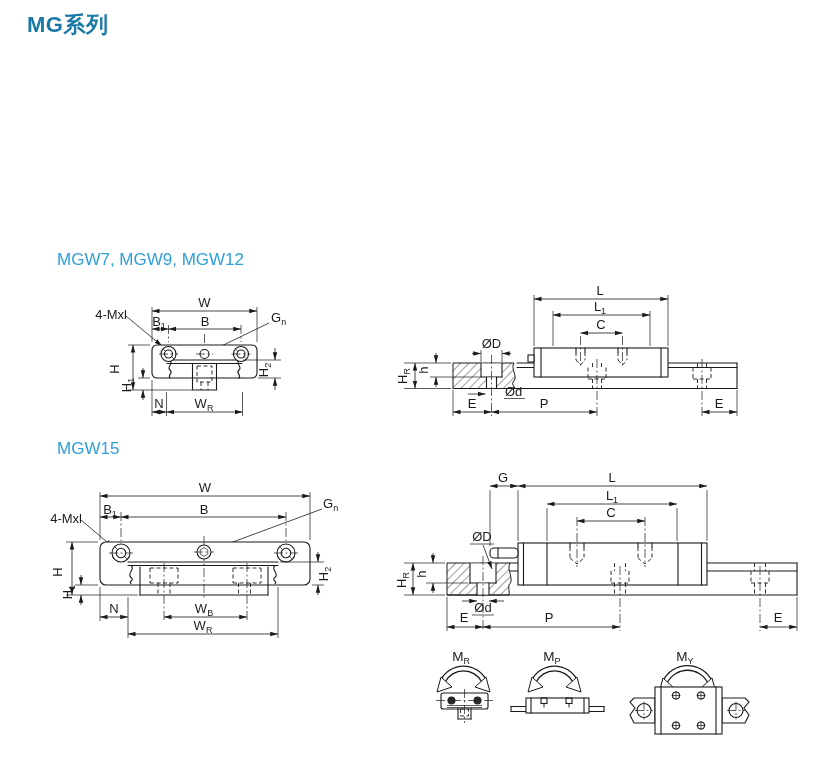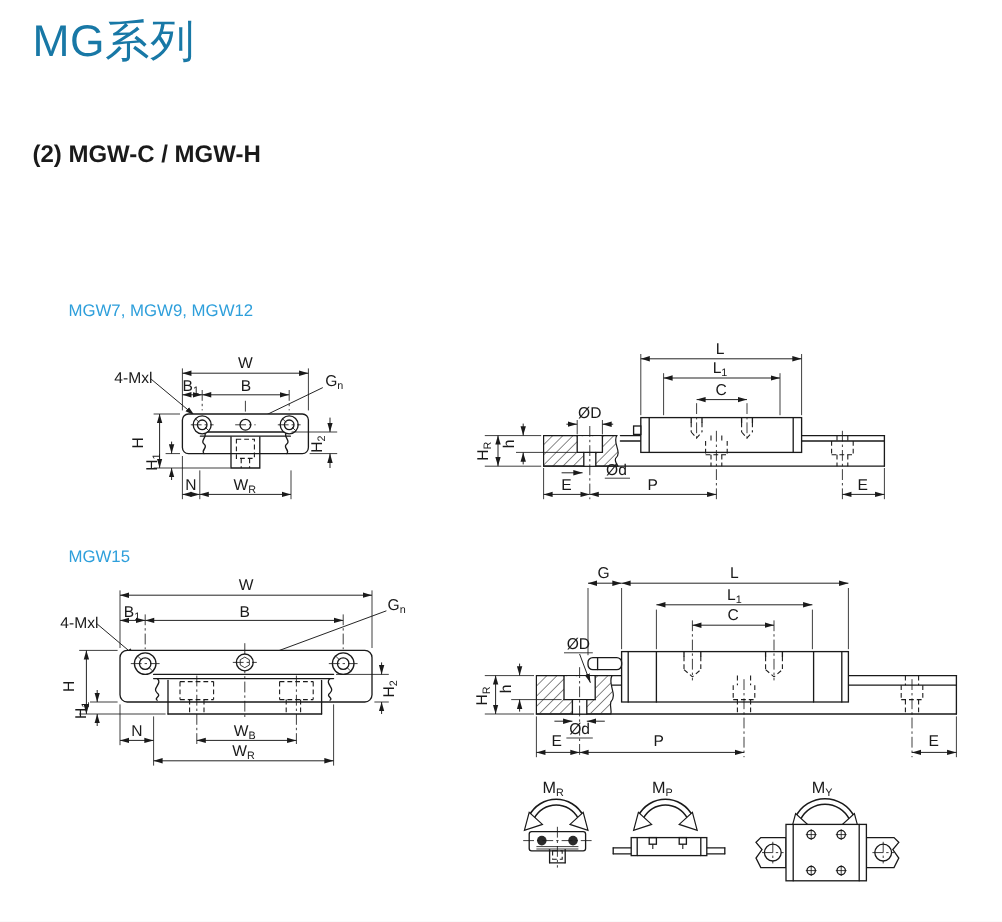--- a/index.html
+++ b/index.html
@@ -1,47 +1,46 @@
 <!DOCTYPE html>
 <html style="--title: #1878A6; --series: #2E9FDB; --subtitle: #8C8C8C; --ink: #1A1A1A;"><head>
 <meta charset="utf-8">
 <style>
   :root{
     --title:#1878A6; --series:#2E9FDB; --subtitle:#8C8C8C; --ink:#1A1A1A;
   }
   *{margin:0;padding:0;box-sizing:border-box}
   body{background:#e8e8e8;font-family:"Liberation Sans",sans-serif}
   .page{position:relative;width:835px;height:768px;background:#ffffff;overflow:hidden;margin:0 auto}
-  .title{position:absolute;left:27px;top:10px;font-size:37px;font-weight:normal;color:var(--title);letter-spacing:.5px}
+  .title{position:absolute;left:27px;top:10px;font-size:22px;font-weight:bold;color:var(--title);letter-spacing:.5px}
   .subtitle{position:absolute;left:27px;top:52px;font-size:20px;color:var(--subtitle)}
   .section{position:absolute;left:27px;top:118px;font-size:20px;font-weight:bold;color:var(--ink)}
-  .series{position:absolute;font-size:14px;color:var(--series)}
+  .series{position:absolute;font-size:17px;color:var(--series)}
   .s1{left:57px;top:250px}
-  .s2{left:57px;top:455px}
+  .s2{left:57px;top:439px}
   svg.draw{position:absolute;left:0;top:0}
   
   .ol{stroke:var(--ink);stroke-width:1.1;fill:none;stroke-linecap:round}
   .th{stroke:var(--ink);stroke-width:.7;fill:none}
   .dl{stroke:var(--ink);stroke-width:.8;fill:none}
   .hid{stroke:var(--ink);stroke-width:.9;fill:none;stroke-dasharray:4,2.5}
   .cl{stroke:var(--ink);stroke-width:.7;fill:none;stroke-dasharray:9,2.5,2,2.5}
   .wf{fill:#ffffff}
   .dim{font-size:13px;fill:var(--ink);text-anchor:middle;font-family:"Liberation Sans",sans-serif}
   .sub{font-size:9px}
   .end{text-anchor:end}
   .start{text-anchor:start}
   .mlab{font-size:13.5px}
 </style>
 </head>
 <body>
 
 <div class="page">
 
   <div class="title">MG系列</div>
-  <div class="section">(2) MGW-C / MGW-H</div>
   <div class="series s1">MGW7, MGW9, MGW12</div>
   <div class="series s2">MGW15</div>
 
   <svg class="draw" width="835" height="768" viewBox="0 0 835 768">
     <defs>
       <marker id="aE" markerUnits="userSpaceOnUse" markerWidth="8" markerHeight="5.6" viewBox="0 0 10 7" refX="9.7" refY="3.5" orient="auto">
           <path d="M0,0.7 L9.7,3.5 L0,6.3 Z" fill="#1A1A1A"></path>
         </marker>
       <marker id="aS" markerUnits="userSpaceOnUse" markerWidth="8" markerHeight="5.6" viewBox="0 0 10 7" refX="0.3" refY="3.5" orient="auto">
           <path d="M9.7,0.7 L0.3,3.5 L9.7,6.3 Z" fill="#1A1A1A"></path>

